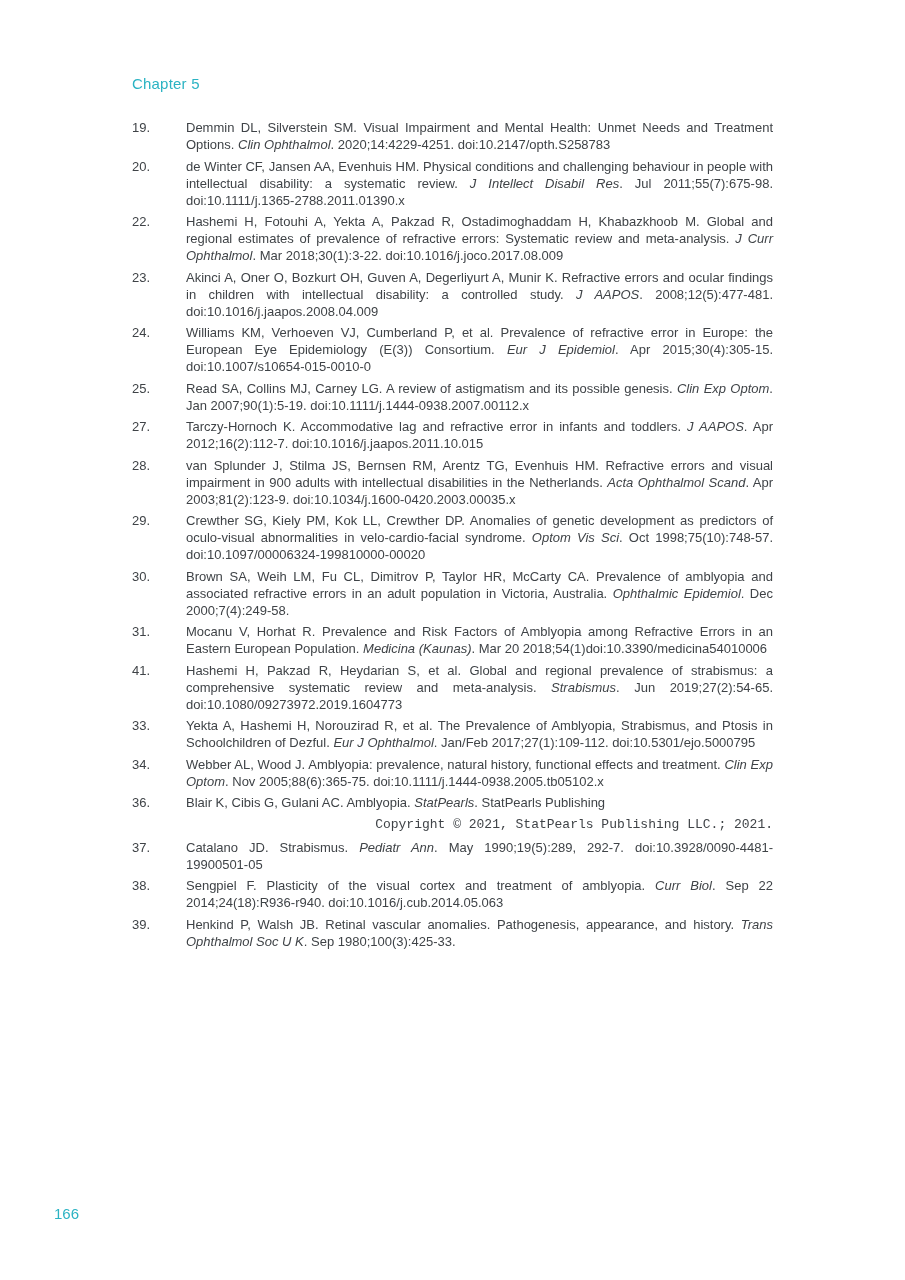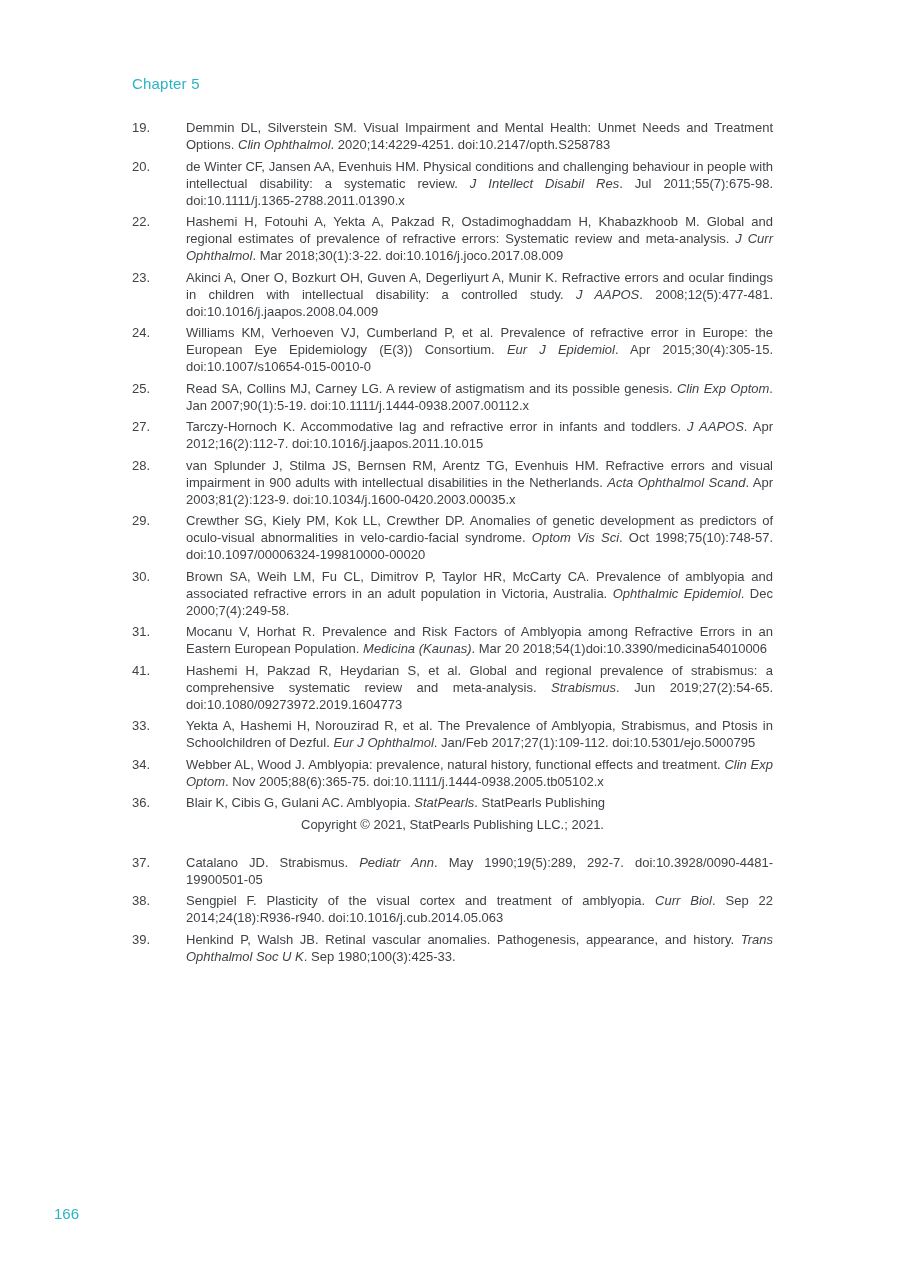--- a/index.html
+++ b/index.html
@@ -53,22 +53,23 @@
     flex: 1;
     text-align: justify;
     overflow-wrap: break-word;
     word-break: break-word;
   }
   .ref-text em {
     font-style: italic;
     font-weight: normal;
   }
   .ref-note {
-    margin-bottom: 21px;
-    text-align: center;
+    margin-bottom: 6px;
+    text-align: right;
+    font-family: Liberation Mono, monospace;
   }
   .page-number {
     position: absolute;
     left: 54px;
     top: 1205px;
     font-size: 15px;
     line-height: 18px;
     color: var(--accent);
   }
 </style>

